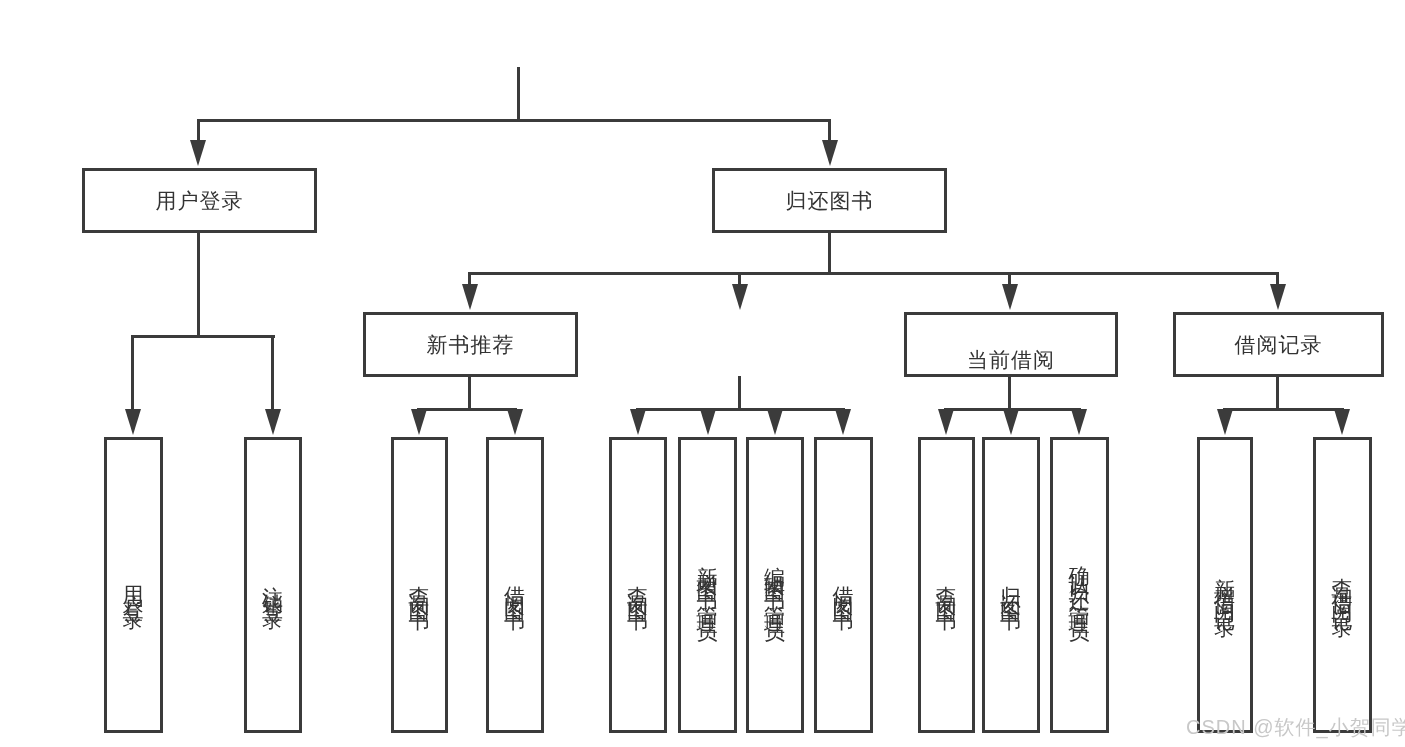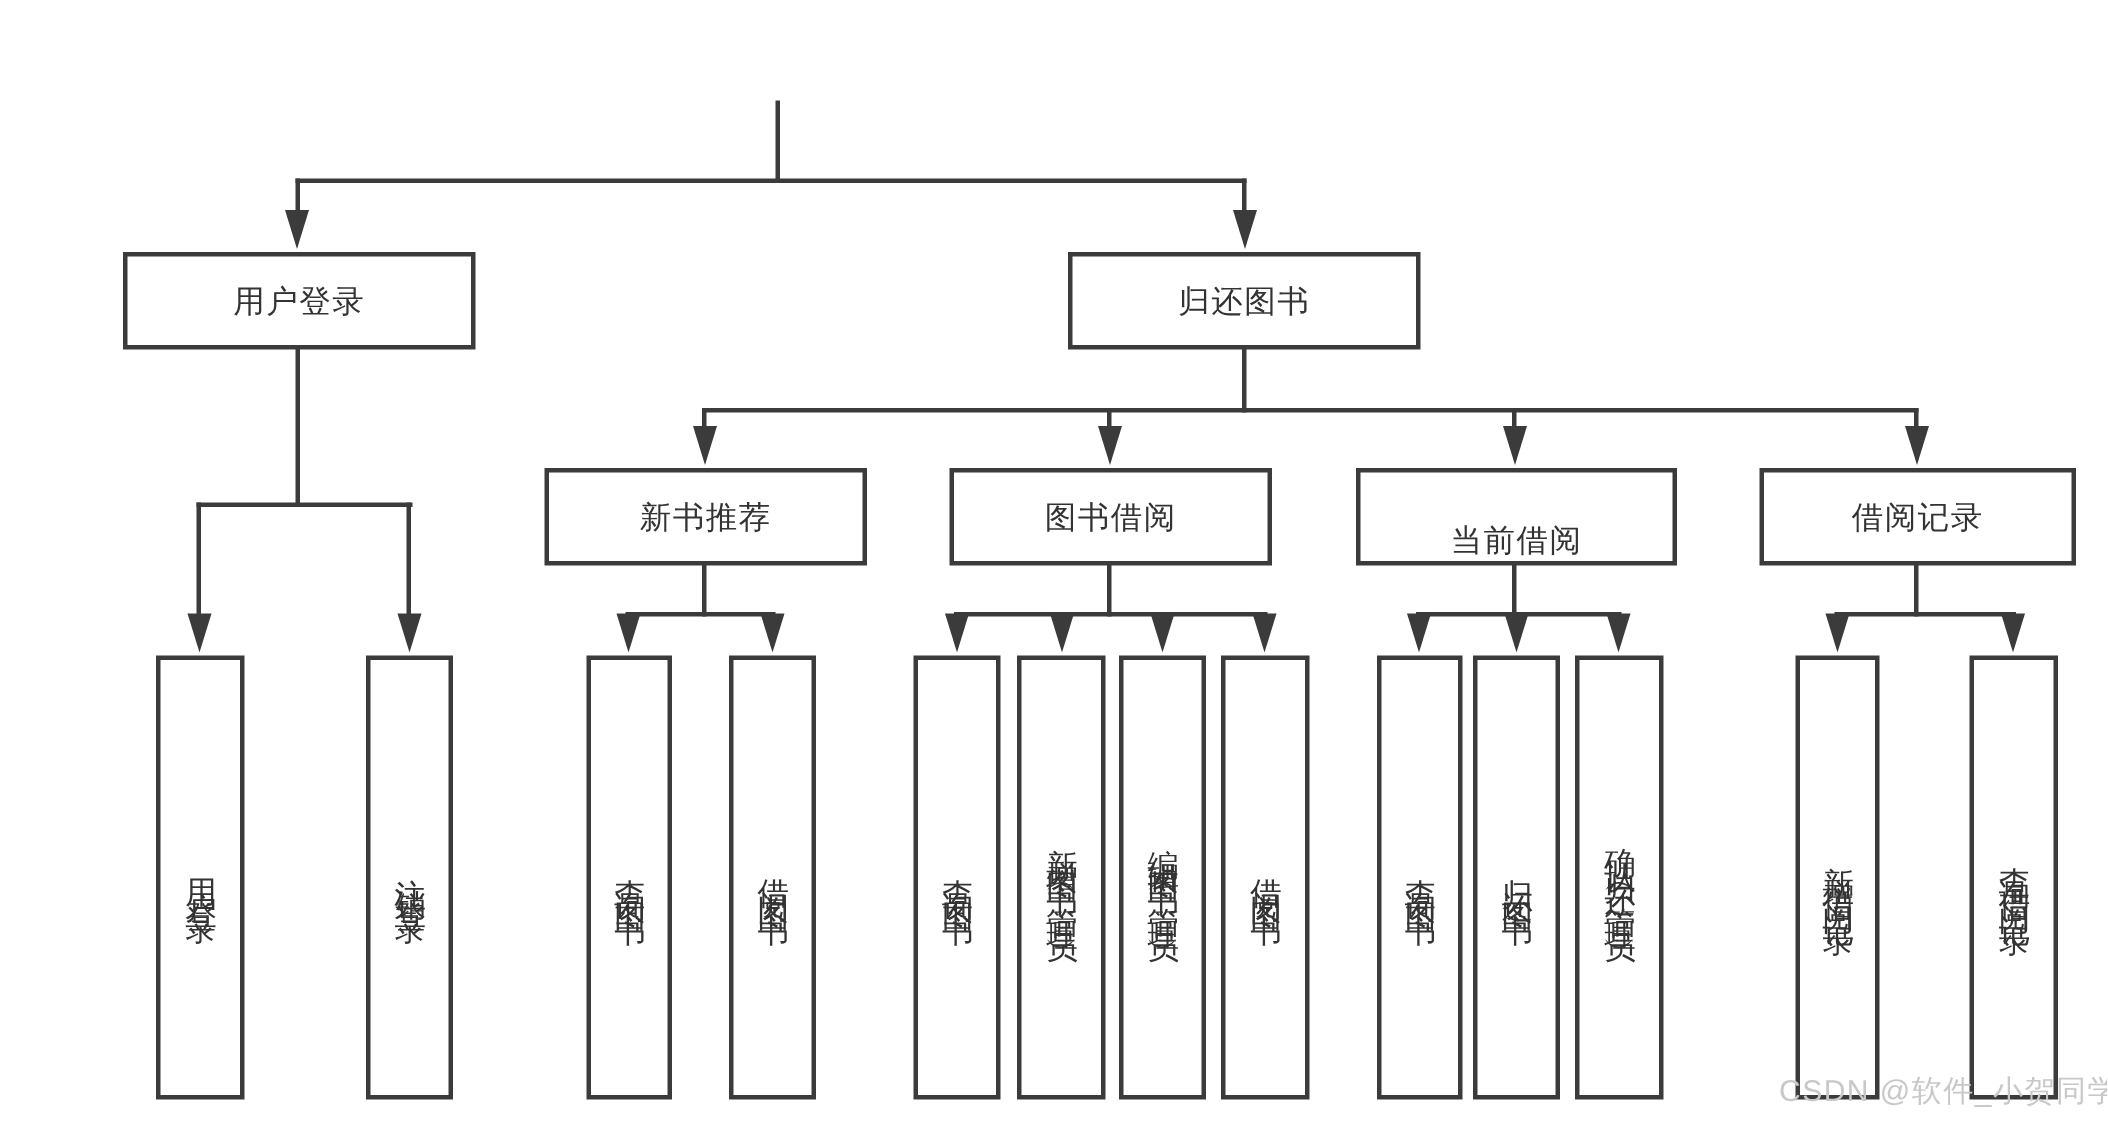--- a/index.html
+++ b/index.html
@@ -87,23 +87,20 @@
   <div class="vline" style="left:738px; top:272px; height:16px;"></div>
   <div class="arrowhead" style="left:732px; top:284px;"></div>
   <div class="vline" style="left:1008px; top:272px; height:16px;"></div>
   <div class="arrowhead" style="left:1002px; top:284px;"></div>
   <div class="vline" style="left:1276px; top:272px; height:16px;"></div>
   <div class="arrowhead" style="left:1270px; top:284px;"></div>
 
   <div class="node h" style="left:363px; top:312px; width:215px; height:65px;">
     <span>新书推荐</span>
   </div>
-  <div class="node h" style="left:633px; top:312px; width:215px; height:65px;">
-    <span>图书借阅</span>
-  </div>
   <div class="node h" style="left:904px; top:312px; width:214px; height:65px;align-items:flex-end;">
     <span>当前借阅</span>
   </div>
   <div class="node h" style="left:1173px; top:312px; width:211px; height:65px;">
     <span>借阅记录</span>
   </div>
 
   <div class="vline" style="left:468px; top:376px; height:35px;"></div>
   <div class="hline" style="left:417px; top:408px; width:100px;"></div>
   <div class="arrowhead" style="left:411px; top:409px;"></div>

